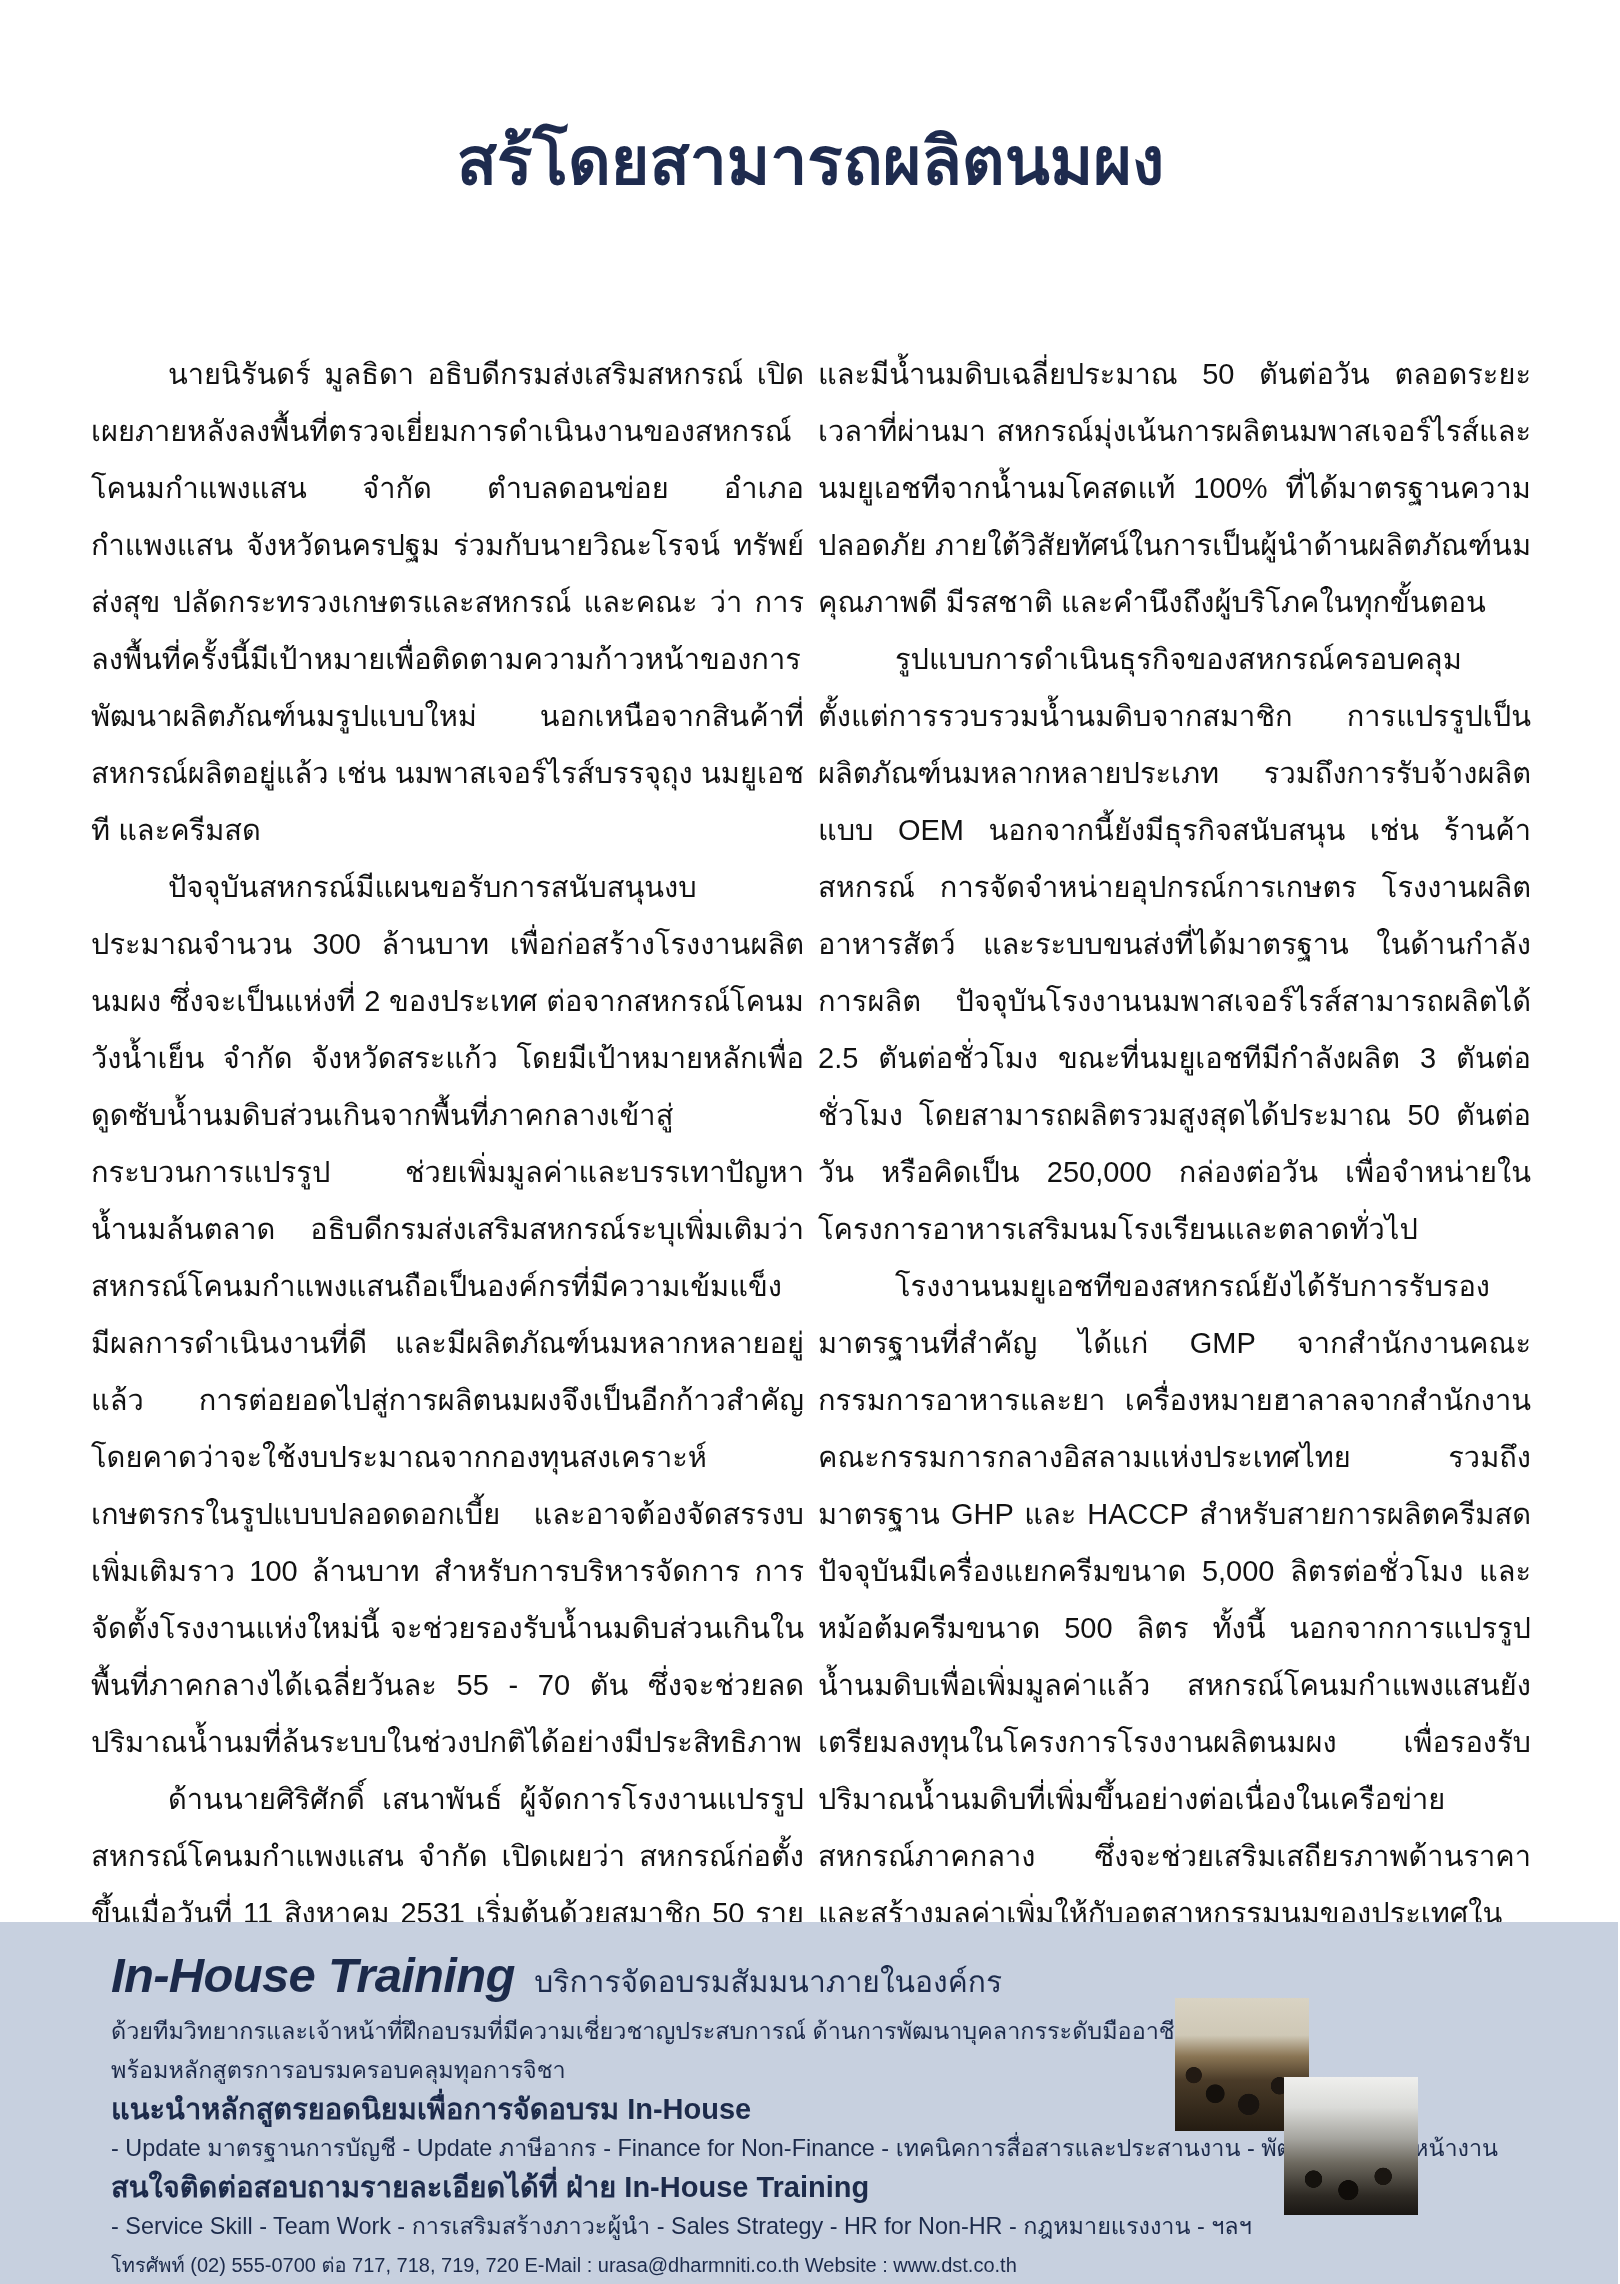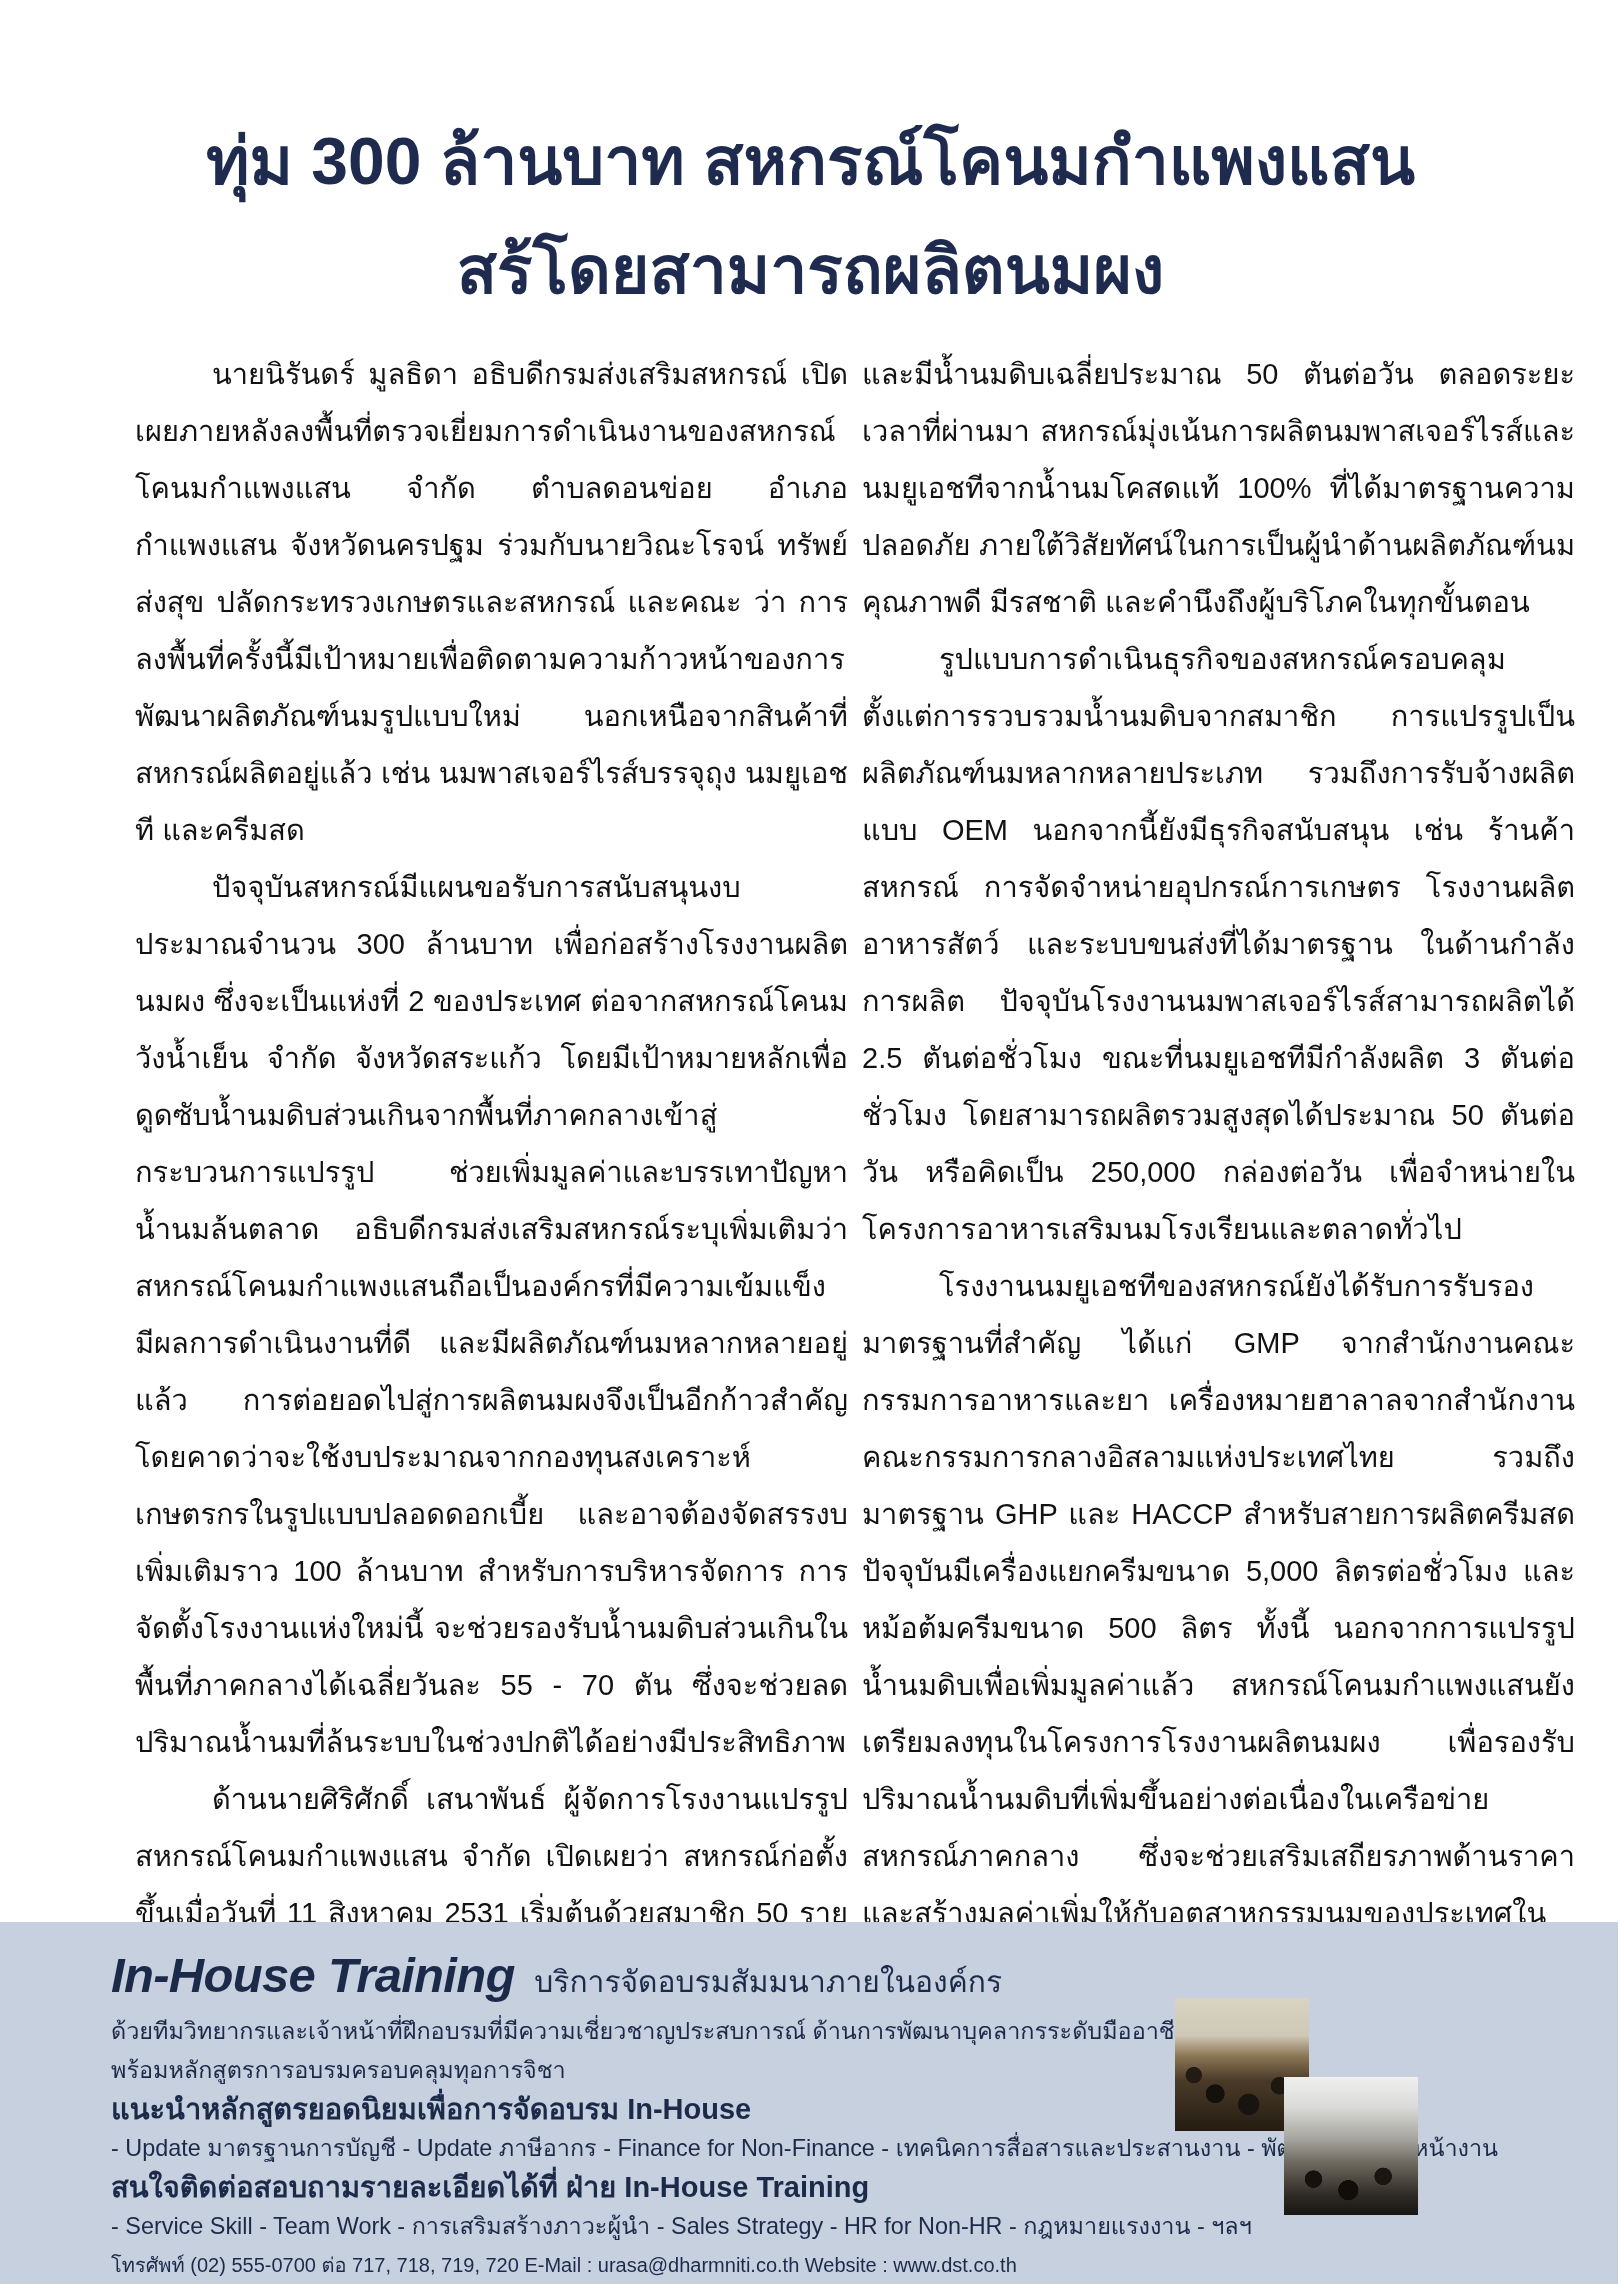--- a/index.html
+++ b/index.html
@@ -15,21 +15,20 @@
     font-size:66px;line-height:109px;
     color:var(--headline-color,#1e2b4e);
     letter-spacing:0;
   }
   
   .column{
     position:absolute;top:346px;width:713px;
     font-size:29px;line-height:57px;
     color:var(--body-color,#121212);
     text-align:justify;
-    margin-left:44px;
   }
   #col-left{left:91px;}
   #col-right{left:818px;}
   .para{margin:0;text-indent:77px;}
   .para.noindent{text-indent:0;}
   
   .endmark{
     display:inline-block;vertical-align:-6.5px;margin-left:17px;
     width:36px;height:36px;line-height:0;
   }
@@ -71,21 +70,20 @@
       radial-gradient(circle at 22% 74%, #15120e 0 8.5px, transparent 9px),
       radial-gradient(circle at 48% 82%, #100d0a 0 9.8px, transparent 10.4px),
       radial-gradient(circle at 74% 72%, #1a1611 0 8.5px, transparent 9px),
       linear-gradient(180deg,#efefed 0%,#dadbd8 22%,#a5a49e 45%,#6e6a60 62%,#2e2a24 86%,#191613 100%);
   }
 </style>
 </head>
 <body style="--page-bg: #ffffff; --headline-color: #1e2b4e; --body-color: #121212; --footer-bg: #c7d0df; --footer-text: #1c2a4a; --endmark-color: #25335a;">
 
 <header class="headline">
-  <div>ทุ่ม 300 ล้านบาท สหกรณ์โคนมกำแพงแสน</div>
   <div>สร้โดยสามารถผลิตนมผง</div>
 </header>
 
 <section id="col-left" class="column">
     <p class="para">นายนิรันดร์ มูลธิดา อธิบดีกรมส่งเสริมสหกรณ์ เปิดเผยภายหลังลงพื้นที่ตรวจเยี่ยมการดำเนินงานของสหกรณ์โคนมกำแพงแสน จำกัด ตำบลดอนข่อย อำเภอกำแพงแสน จังหวัดนครปฐม ร่วมกับนายวิณะโรจน์ ทรัพย์ส่งสุข ปลัดกระทรวงเกษตรและสหกรณ์ และคณะ ว่า การลงพื้นที่ครั้งนี้มีเป้าหมายเพื่อติดตามความก้าวหน้าของการพัฒนาผลิตภัณฑ์นมรูปแบบใหม่ นอกเหนือจากสินค้าที่สหกรณ์ผลิตอยู่แล้ว เช่น นมพาสเจอร์ไรส์บรรจุถุง นมยูเอชที และครีมสด</p>
     <p class="para">ปัจจุบันสหกรณ์มีแผนขอรับการสนับสนุนงบประมาณจำนวน 300 ล้านบาท เพื่อก่อสร้างโรงงานผลิตนมผง ซึ่งจะเป็นแห่งที่ 2 ของประเทศ ต่อจากสหกรณ์โคนมวังน้ำเย็น จำกัด จังหวัดสระแก้ว โดยมีเป้าหมายหลักเพื่อดูดซับน้ำนมดิบส่วนเกินจากพื้นที่ภาคกลางเข้าสู่กระบวนการแปรรูป ช่วยเพิ่มมูลค่าและบรรเทาปัญหาน้ำนมล้นตลาด อธิบดีกรมส่งเสริมสหกรณ์ระบุเพิ่มเติมว่า สหกรณ์โคนมกำแพงแสนถือเป็นองค์กรที่มีความเข้มแข็ง มีผลการดำเนินงานที่ดี และมีผลิตภัณฑ์นมหลากหลายอยู่แล้ว การต่อยอดไปสู่การผลิตนมผงจึงเป็นอีกก้าวสำคัญ โดยคาดว่าจะใช้งบประมาณจากกองทุนสงเคราะห์เกษตรกรในรูปแบบปลอดดอกเบี้ย และอาจต้องจัดสรรงบเพิ่มเติมราว 100 ล้านบาท สำหรับการบริหารจัดการ การจัดตั้งโรงงานแห่งใหม่นี้ จะช่วยรองรับน้ำนมดิบส่วนเกินในพื้นที่ภาคกลางได้เฉลี่ยวันละ 55 - 70 ตัน ซึ่งจะช่วยลดปริมาณน้ำนมที่ล้นระบบในช่วงปกติได้อย่างมีประสิทธิภาพ</p>
     <p class="para">ด้านนายศิริศักดิ์ เสนาพันธ์ ผู้จัดการโรงงานแปรรูป สหกรณ์โคนมกำแพงแสน จำกัด เปิดเผยว่า สหกรณ์ก่อตั้งขึ้นเมื่อวันที่ 11 สิงหาคม 2531 เริ่มต้นด้วยสมาชิก 50 ราย และมีปริมาณน้ำนมดิบเพียง 3 ตันต่อวัน ปัจจุบันมีสมาชิกเพิ่มเป็น 290 ราย</p>
   </section>
 <section id="col-right" class="column">
     <p class="para noindent">และมีน้ำนมดิบเฉลี่ยประมาณ 50 ตันต่อวัน ตลอดระยะเวลาที่ผ่านมา สหกรณ์มุ่งเน้นการผลิตนมพาสเจอร์ไรส์และนมยูเอชทีจากน้ำนมโคสดแท้ 100% ที่ได้มาตรฐานความปลอดภัย ภายใต้วิสัยทัศน์ในการเป็นผู้นำด้านผลิตภัณฑ์นมคุณภาพดี มีรสชาติ และคำนึงถึงผู้บริโภคในทุกขั้นตอน</p>

